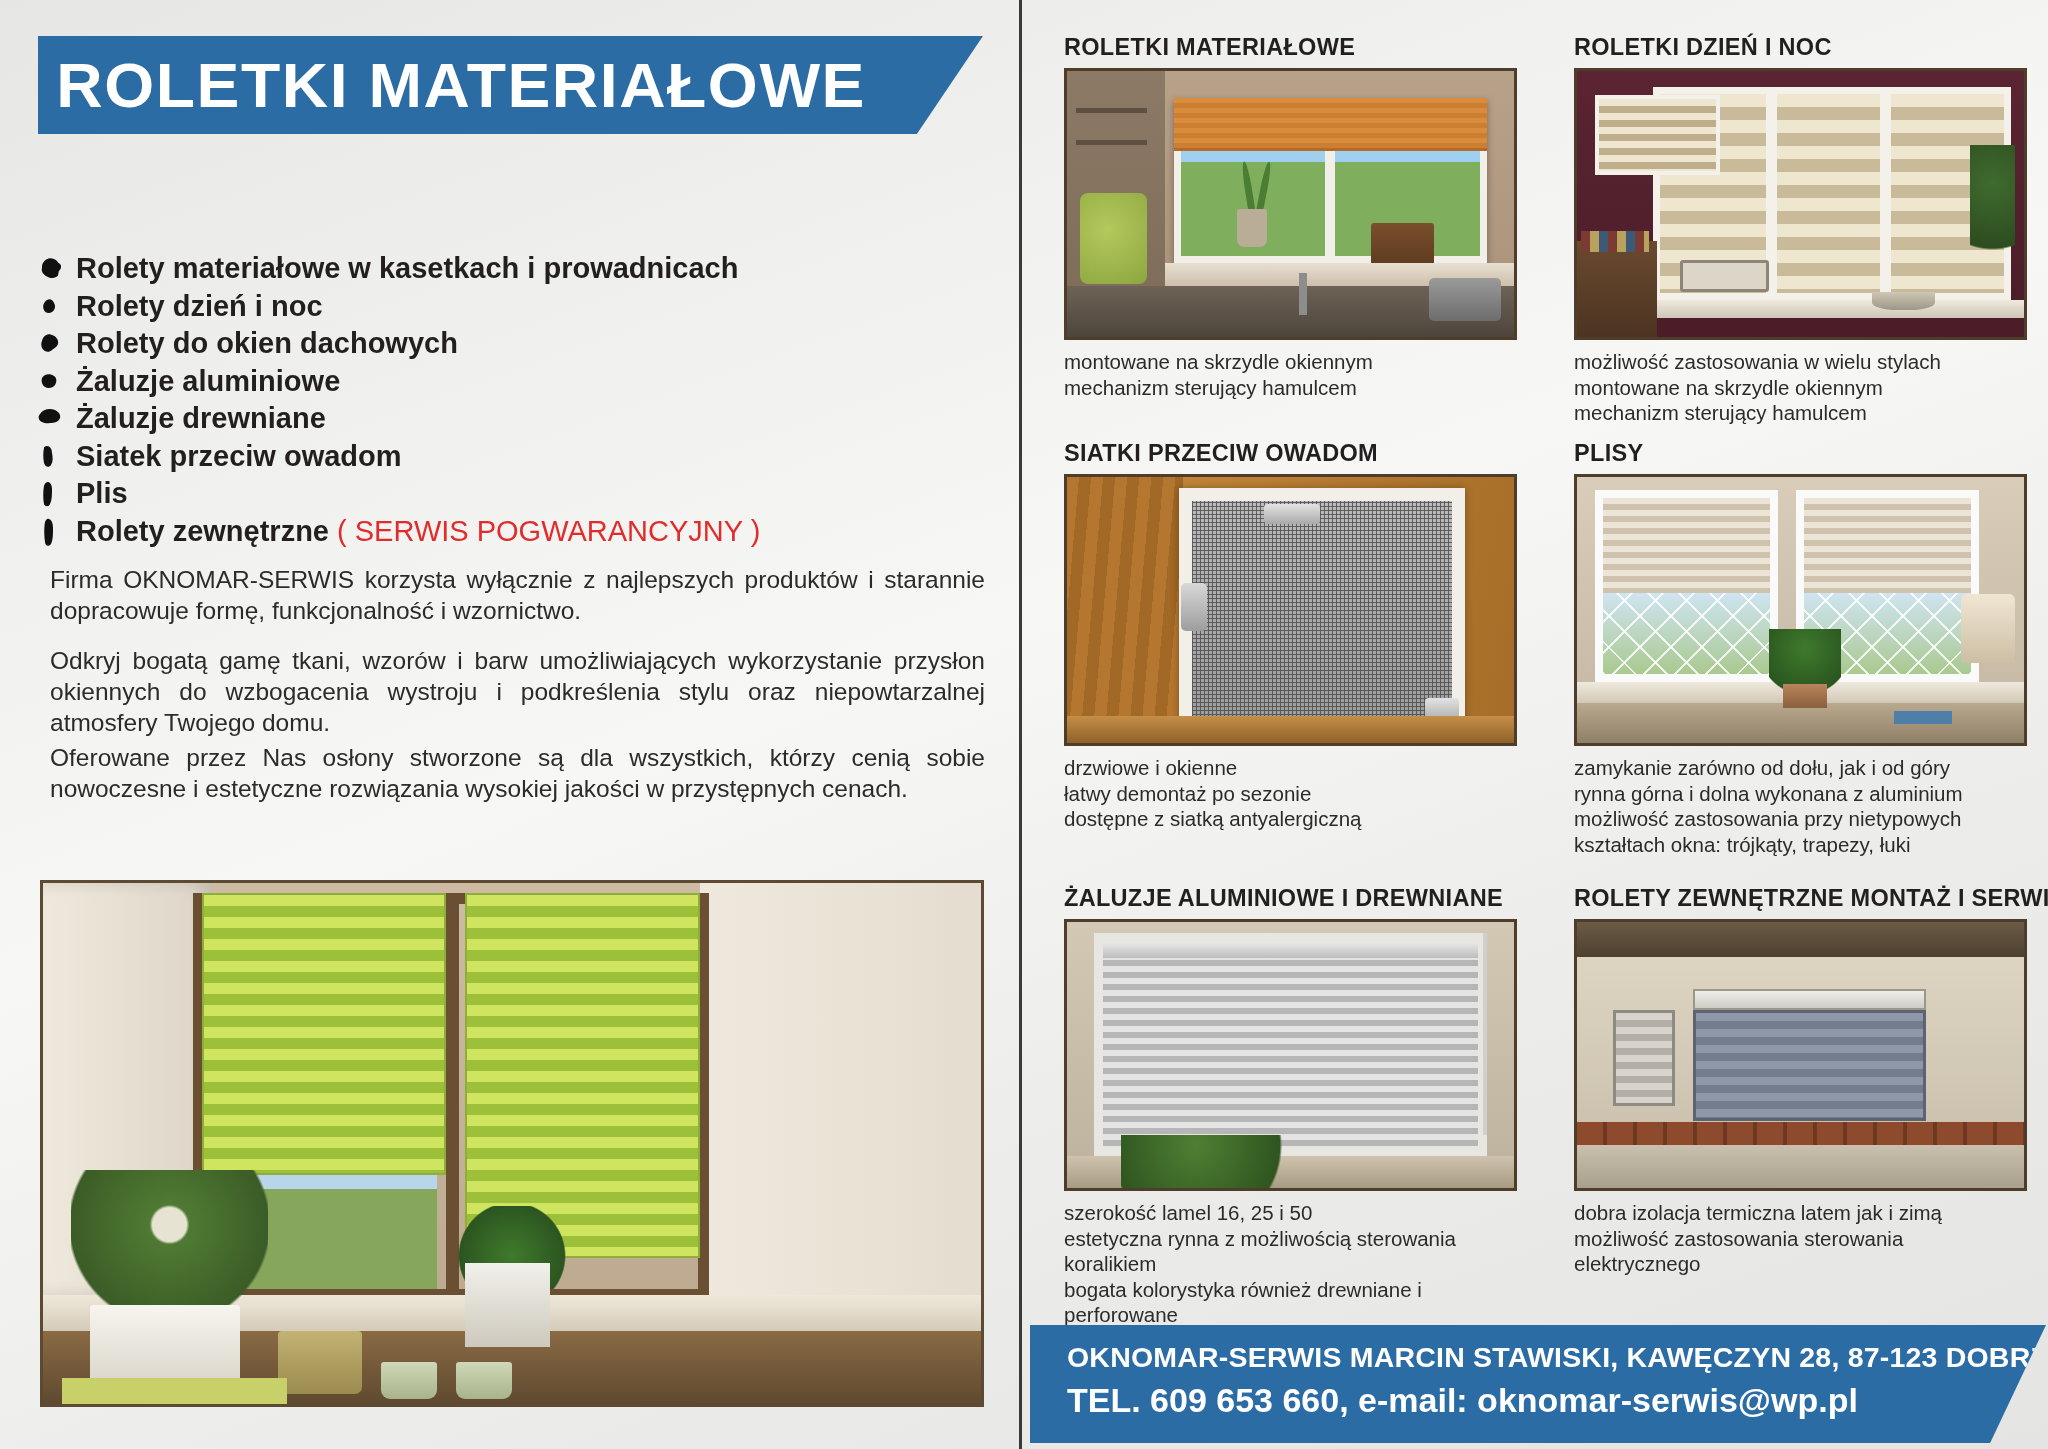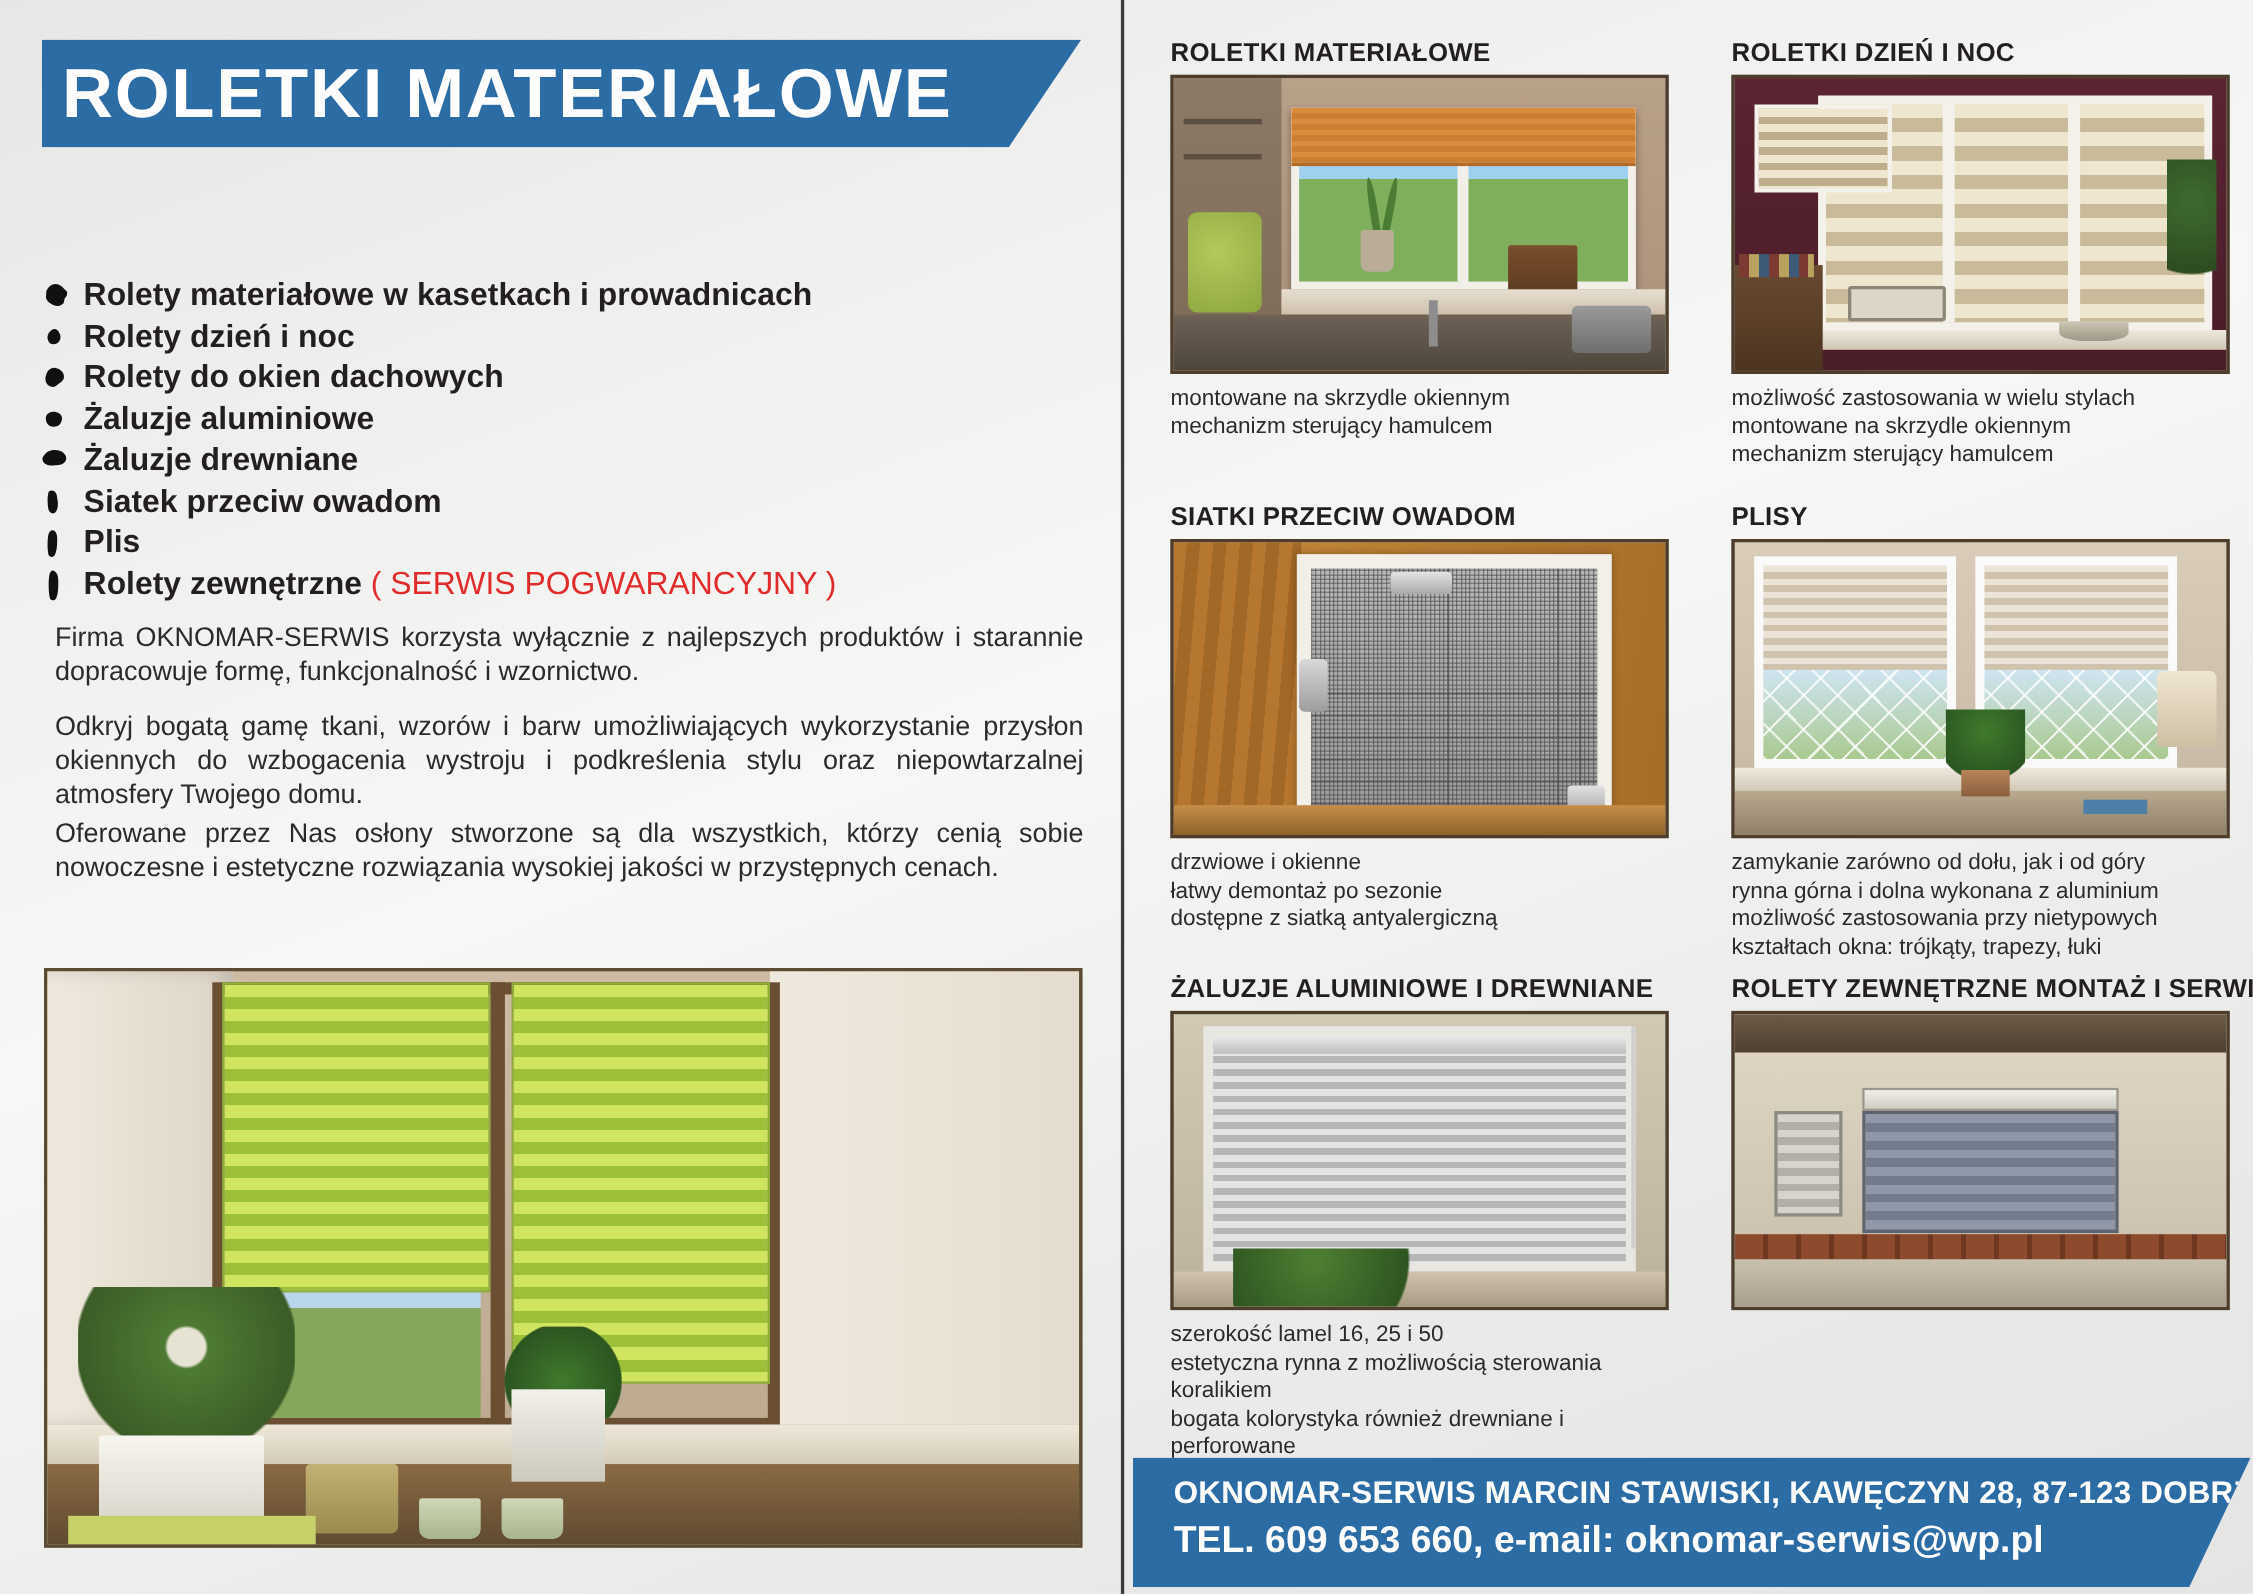--- a/index.html
+++ b/index.html
@@ -110,21 +110,21 @@
     background:#9c9c9c;
   }
   .cell .cap {
     margin-top:9px; font-size:20.5px; line-height:25.5px; color:#2b2b2b;
   }
 
   
   .col-l { left:42px; width:453px; }
   .col-r { left:552px; width:453px; }
   .row-1 { top:34px; }
-  .row-2 { top:440px;margin-top:16px; }
+  .row-2 { top:440px; }
   .row-3 { top:885px; }
 
   
   #footer-banner {
     position:absolute; left:1030px; top:1325px; width:1016px; height:118px;
     background:#2c6ca5;
     clip-path: polygon(0 0, 100% 0, 94.5% 100%, 0 100%);
     padding:16px 0 0 37px;
   }
   #footer-banner .l1 {
@@ -563,20 +563,25 @@
         <div class="scene sF">
           <div class="roofEave"></div>
           <div class="wall"></div>
           <div class="winSmall"></div>
           <div class="shutterBox"></div>
           <div class="shutter"></div>
           <div class="brick"></div>
           <div class="ground"></div>
         </div>
       </div>
+      <div class="cap">
+          <div>dobra izolacja termiczna latem jak i zimą</div>
+          <div>możliwość zastosowania sterowania</div>
+          <div>elektrycznego</div>
+        </div>
     </div>
 
   </div>
 
   <div id="footer-banner">
     <div class="l1">OKNOMAR-SERWIS MARCIN STAWISKI, KAWĘCZYN 28, 87-123 DOBRZEJEWICE</div>
     <div class="l2">TEL. 609 653 660, e-mail: oknomar-serwis@wp.pl</div>
   </div>
 
 </div>

